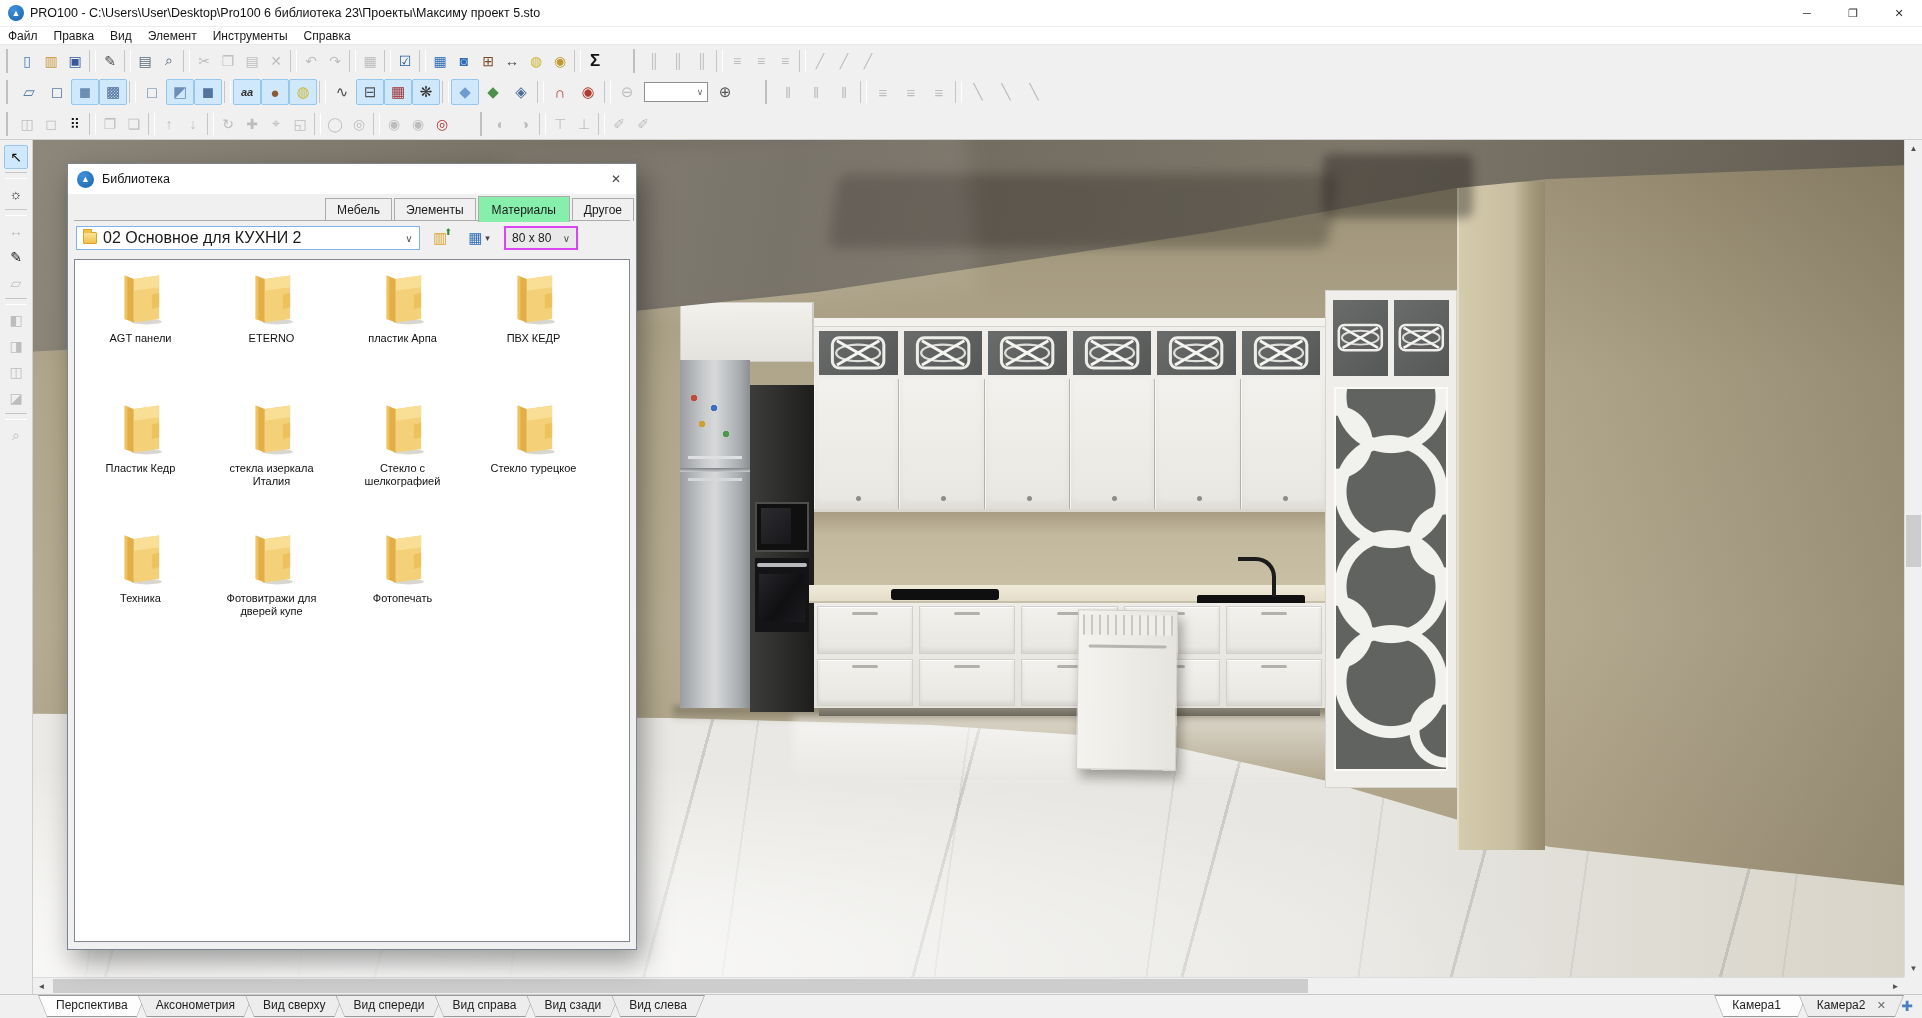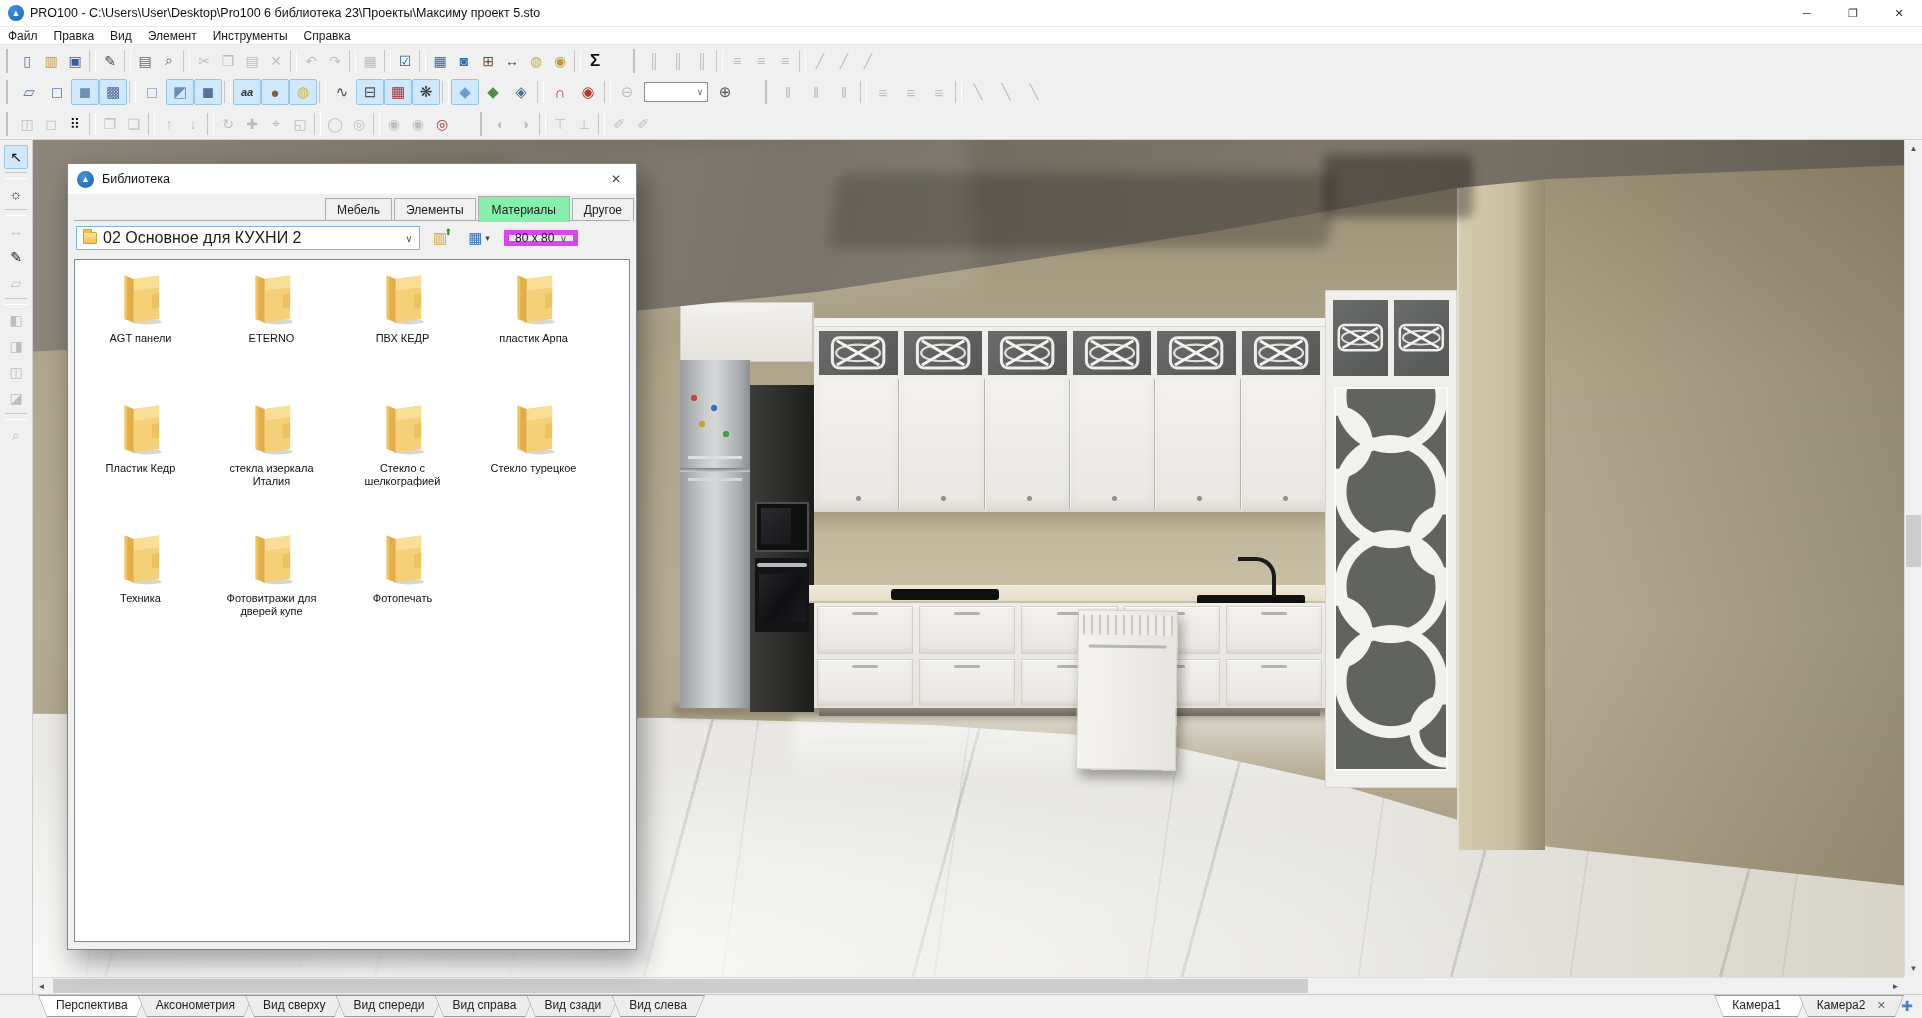--- a/index.html
+++ b/index.html
@@ -222,21 +222,21 @@
   .combo .fold::before { content:""; position:absolute; left:-1px; top:-4px; width:7px; height:3px;
     background:#f3c04b; border:1px solid #d9a32e; border-bottom:none; border-radius:1px 1px 0 0; }
   .combo .cval { flex:1; font-size:16px; }
   .combo .chev { width:20px; text-align:center; color:#555; font-size:10px; }
   .toolbtn { width:28px; height:26px; display:flex; align-items:center; justify-content:center;
     border:1px solid transparent; font-size:15px; position:relative; }
   .upfolder { color:#d9a32e; }
   .upfolder::after { content:"⬆"; position:absolute; right:1px; top:1px; font-size:9px; color:#2d8a2d; }
   .viewbtn { color:#2e6db5; width:38px; }
   .viewbtn .chev { font-size:9px; color:#444; margin-left:3px; }
-  .sizecombo { width:74px; height:16px; border:5px solid #d946ef; background:#e9e9e9; display:flex;
+  .sizecombo { width:74px; height:24px; border:2px solid #d946ef; background:#e9e9e9; display:flex;
     align-items:center; justify-content:space-between; padding:0 6px; font-size:12px; }
   .sizecombo .chev { color:#555; font-size:10px; }
   .dcontent { position:absolute; left:6px; top:95px; right:6px; bottom:7px; background:#fff;
     border:1px solid #828790; overflow:hidden; }
   .foldergrid { display:grid; grid-template-columns:repeat(4,123px); padding:10px 2px 0 4px;gap:8px; }
   .folder { width:123px; height:122px; display:flex; flex-direction:column; align-items:center; }
   .folder svg { width:60px; height:58px; flex:0 0 auto; }
   .flabel { margin-top:4px; font-size:11px; line-height:13px; text-align:center; max-width:116px; color:#111; }
 </style>
 </head>
@@ -658,32 +658,32 @@
           </div>
           <div class="folder">
             <svg viewBox="0 0 64 64">
               <ellipse cx="38" cy="57" rx="17" ry="3" fill="rgba(60,50,20,.20)"></ellipse>
               <path d="M24 10 L52 6 L52 54 L24 58 Z" fill="#f4d079"></path>
               <path d="M24 10 L52 6 L52 19 L24 23 Z" fill="#f9de95"></path>
               <path d="M44 27 L52 25 L52 41 L44 43 Z" fill="#edc25d"></path>
               <path d="M14 6 L24 10 L24 58 L14 54 Z" fill="#e2ae45"></path>
               <path d="M14 6 L17 7.2 L17 55.2 L14 54 Z" fill="#f0c35e"></path>
             </svg>
+            <div class="flabel">пластик Арпа</div>
+          </div>
+          <div class="folder">
+            <svg viewBox="0 0 64 64">
+              <ellipse cx="38" cy="57" rx="17" ry="3" fill="rgba(60,50,20,.20)"></ellipse>
+              <path d="M24 10 L52 6 L52 54 L24 58 Z" fill="#f4d079"></path>
+              <path d="M24 10 L52 6 L52 19 L24 23 Z" fill="#f9de95"></path>
+              <path d="M44 27 L52 25 L52 41 L44 43 Z" fill="#edc25d"></path>
+              <path d="M14 6 L24 10 L24 58 L14 54 Z" fill="#e2ae45"></path>
+              <path d="M14 6 L17 7.2 L17 55.2 L14 54 Z" fill="#f0c35e"></path>
+            </svg>
             <div class="flabel">ПВХ КЕДР</div>
-          </div>
-          <div class="folder">
-            <svg viewBox="0 0 64 64">
-              <ellipse cx="38" cy="57" rx="17" ry="3" fill="rgba(60,50,20,.20)"></ellipse>
-              <path d="M24 10 L52 6 L52 54 L24 58 Z" fill="#f4d079"></path>
-              <path d="M24 10 L52 6 L52 19 L24 23 Z" fill="#f9de95"></path>
-              <path d="M44 27 L52 25 L52 41 L44 43 Z" fill="#edc25d"></path>
-              <path d="M14 6 L24 10 L24 58 L14 54 Z" fill="#e2ae45"></path>
-              <path d="M14 6 L17 7.2 L17 55.2 L14 54 Z" fill="#f0c35e"></path>
-            </svg>
-            <div class="flabel">пластик Арпа</div>
           </div>
           <div class="folder">
             <svg viewBox="0 0 64 64">
               <ellipse cx="38" cy="57" rx="17" ry="3" fill="rgba(60,50,20,.20)"></ellipse>
               <path d="M24 10 L52 6 L52 54 L24 58 Z" fill="#f4d079"></path>
               <path d="M24 10 L52 6 L52 19 L24 23 Z" fill="#f9de95"></path>
               <path d="M44 27 L52 25 L52 41 L44 43 Z" fill="#edc25d"></path>
               <path d="M14 6 L24 10 L24 58 L14 54 Z" fill="#e2ae45"></path>
               <path d="M14 6 L17 7.2 L17 55.2 L14 54 Z" fill="#f0c35e"></path>
             </svg>

